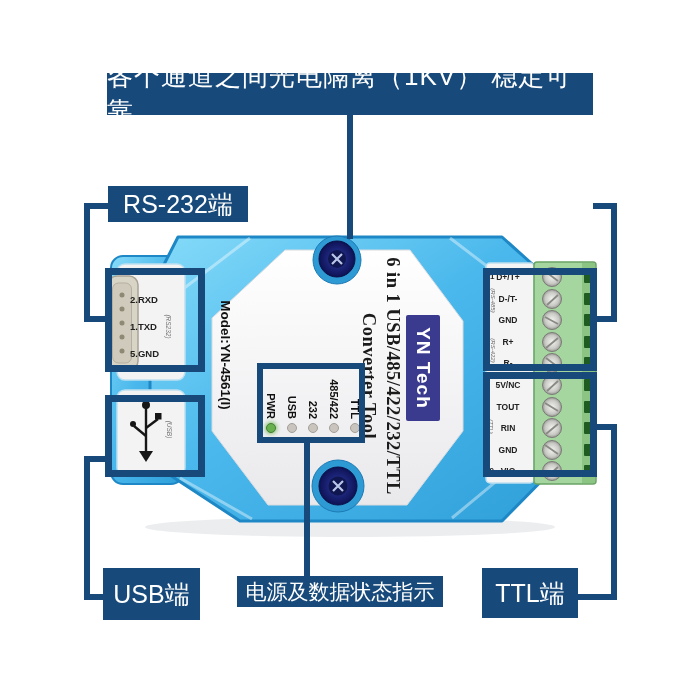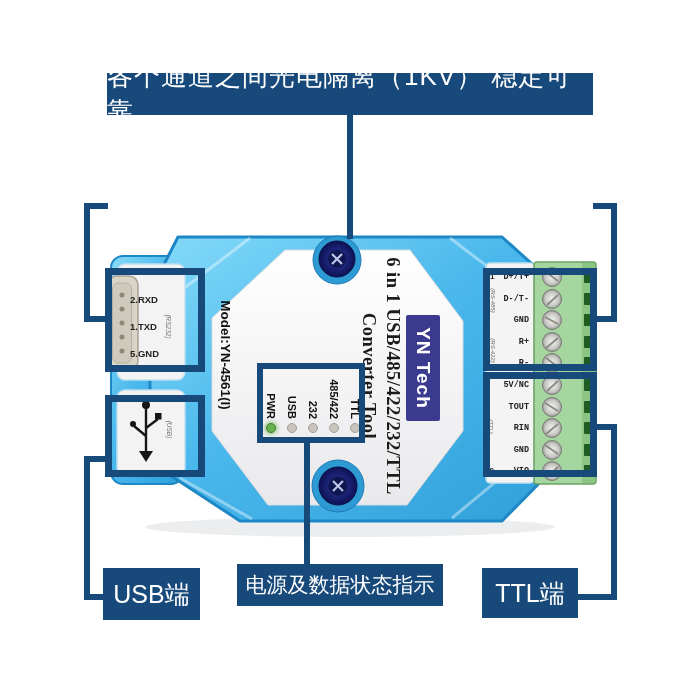--- a/index.html
+++ b/index.html
@@ -11,21 +11,21 @@
   .navy-box{position:absolute;z-index:7;background:#17497a;color:#fff;font-weight:normal;
             display:flex;align-items:center;justify-content:center;box-sizing:border-box;}
   .line{position:absolute;z-index:5;background:#17497a;}
   .cbox{position:absolute;z-index:6;border:7px solid #17497a;box-sizing:border-box;background:transparent;}
 
   #banner{left:107px;top:73px;width:486px;height:42px;font-size:26px;letter-spacing:1px;}
   #lab-rs232{left:108px;top:186px;width:140px;height:36px;font-size:25px;}
   #lab-rs485{left:422px;top:186px;width:171px;height:36px;font-size:24px;}
   #lab-usb{left:103px;top:568px;width:97px;height:52px;font-size:25px;text-align:right;}
   #lab-ttl{left:482px;top:568px;width:96px;height:50px;font-size:25px;}
-  #lab-power{left:237px;top:564px;width:206px;height:42px;font-size:21px;}
+  #lab-power{left:237px;top:576px;width:206px;height:31px;font-size:21px;}
 
   #ln-banner{left:347px;top:115px;width:6px;height:124px;}
   #ln-rs232-h1{left:84px;top:203px;width:24px;height:6px;}
   #ln-rs232-v {left:84px;top:203px;width:6px;height:119px;}
   #ln-rs232-h2{left:84px;top:316px;width:21px;height:6px;}
   #ln-rs485-h1{left:593px;top:203px;width:24px;height:6px;}
   #ln-rs485-v {left:611px;top:203px;width:6px;height:119px;}
   #ln-rs485-h2{left:597px;top:316px;width:20px;height:6px;}
   #ln-usb-h1{left:84px;top:456px;width:21px;height:6px;}
   #ln-usb-v {left:84px;top:456px;width:6px;height:144px;}
@@ -63,22 +63,22 @@
   .leddot.c3{left:329px}.leddot.c4{left:350px}
   .leddot.on{background:#69b04e;border-color:#467f32;box-shadow:0 0 4px 1px rgba(105,176,78,.8);}
 
   .pin{position:absolute;z-index:2;left:130px;width:44px;font-weight:bold;font-size:9.5px;color:#222;}
   #pin0{top:294px}#pin1{top:321px}#pin2{top:348px}
   .side-tag{position:absolute;z-index:2;width:36px;height:9px;font-size:6.5px;color:#777;
             text-align:center;transform:rotate(90deg);font-style:italic;line-height:9px;}
   #tag-rs232{left:150px;top:322px;}
   #tag-usbp{left:151px;top:425px;}
 
-  .trow{position:absolute;z-index:2;left:487px;width:42px;text-align:right;
-        font-weight:bold;font-size:8.5px;color:#222;line-height:10px;font-family:Liberation Mono, monospace;}
+  .trow{position:absolute;z-index:2;left:487px;width:42px;text-align:center;
+        font-weight:bold;font-size:8.5px;color:#222;line-height:10px;}
   .trow.r0{top:272px}.trow.r1{top:294px}.trow.r2{top:315px}.trow.r3{top:337px}.trow.r4{top:358px}
   .trow.r5{top:380px}.trow.r6{top:402px}.trow.r7{top:423px}.trow.r8{top:445px}.trow.r9{top:466px}
   .tnum{position:absolute;z-index:2;font-weight:bold;font-size:8px;color:#222;}
   #tnum1{left:490px;top:272px;}
   #tnum10{left:485px;top:466px;}
   .ttag{position:absolute;z-index:2;width:34px;height:9px;font-size:6px;color:#666;
         font-style:italic;text-align:center;transform:rotate(90deg);line-height:9px;}
   #ttag0{left:475px;top:296px;}
   #ttag1{left:475px;top:346px;}
   #ttag2{left:473px;top:422px;}
@@ -242,17 +242,18 @@
   <div class="line" id="ln-ttl-h2"></div>
   <div class="line" id="ln-pwr-v"></div>
 
   <div class="cbox" id="box-db9"></div>
   <div class="cbox" id="box-usb"></div>
   <div class="cbox" id="box-rs485"></div>
   <div class="cbox" id="box-ttl"></div>
   <div class="cbox" id="box-led"></div>
 
   <div class="navy-box" id="banner">各个通道之间光电隔离（1KV） 稳定可靠</div>
+  <div class="navy-box" id="lab-rs232">RS-232端</div>
   <div class="navy-box" id="lab-usb">USB端</div>
   <div class="navy-box" id="lab-power">电源及数据状态指示</div>
   <div class="navy-box" id="lab-ttl">TTL端</div>
 
 </div>
 
 </body></html>

